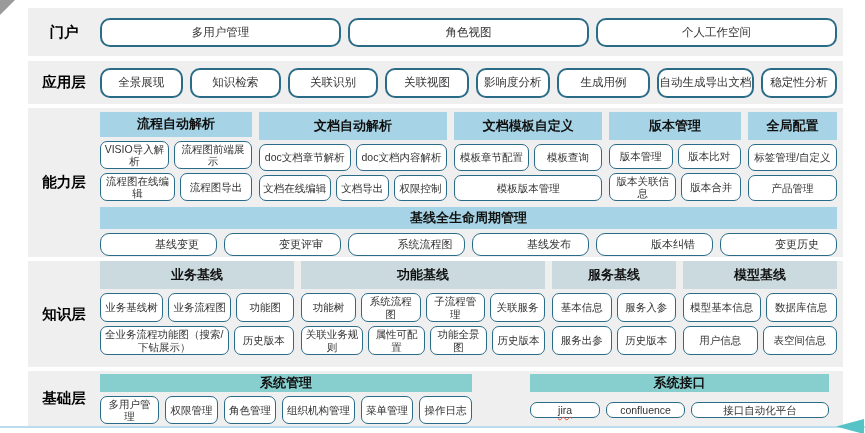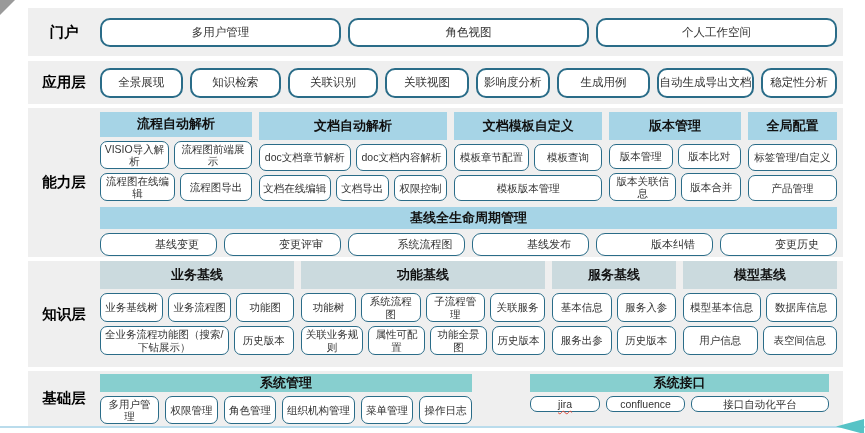--- a/index.html
+++ b/index.html
@@ -88,21 +88,21 @@
   .baseline-row .chip { flex: 1; font-size: 11px; border-radius: 9px; padding-left: 40px; }
 
   
   .band-knw .content { padding-top: 0; }
   .knw-groups { display: flex; gap: 7px; height: 94px; }
 
   
   .band-fnd .content { padding-top: 3px; }
   .fnd-groups { display: flex; justify-content: space-between; height: 36px; padding-right: 8px; }
   .fnd-g1 { width: 51%; }
-  .fnd-g2 { width: 41%; }
+  .fnd-g2 { width: 41%; gap: 6px; }
   .fnd-groups .ghead { height: 23px; }
   .fnd-groups .grow-row { gap: 6px; }
 
   .spell {
     text-decoration: underline;
     text-decoration-style: wavy;
     text-decoration-color: var(--spellcheck-red, #e04b3a);
     text-decoration-thickness: 1px;
     text-underline-offset: 2px;
   }

